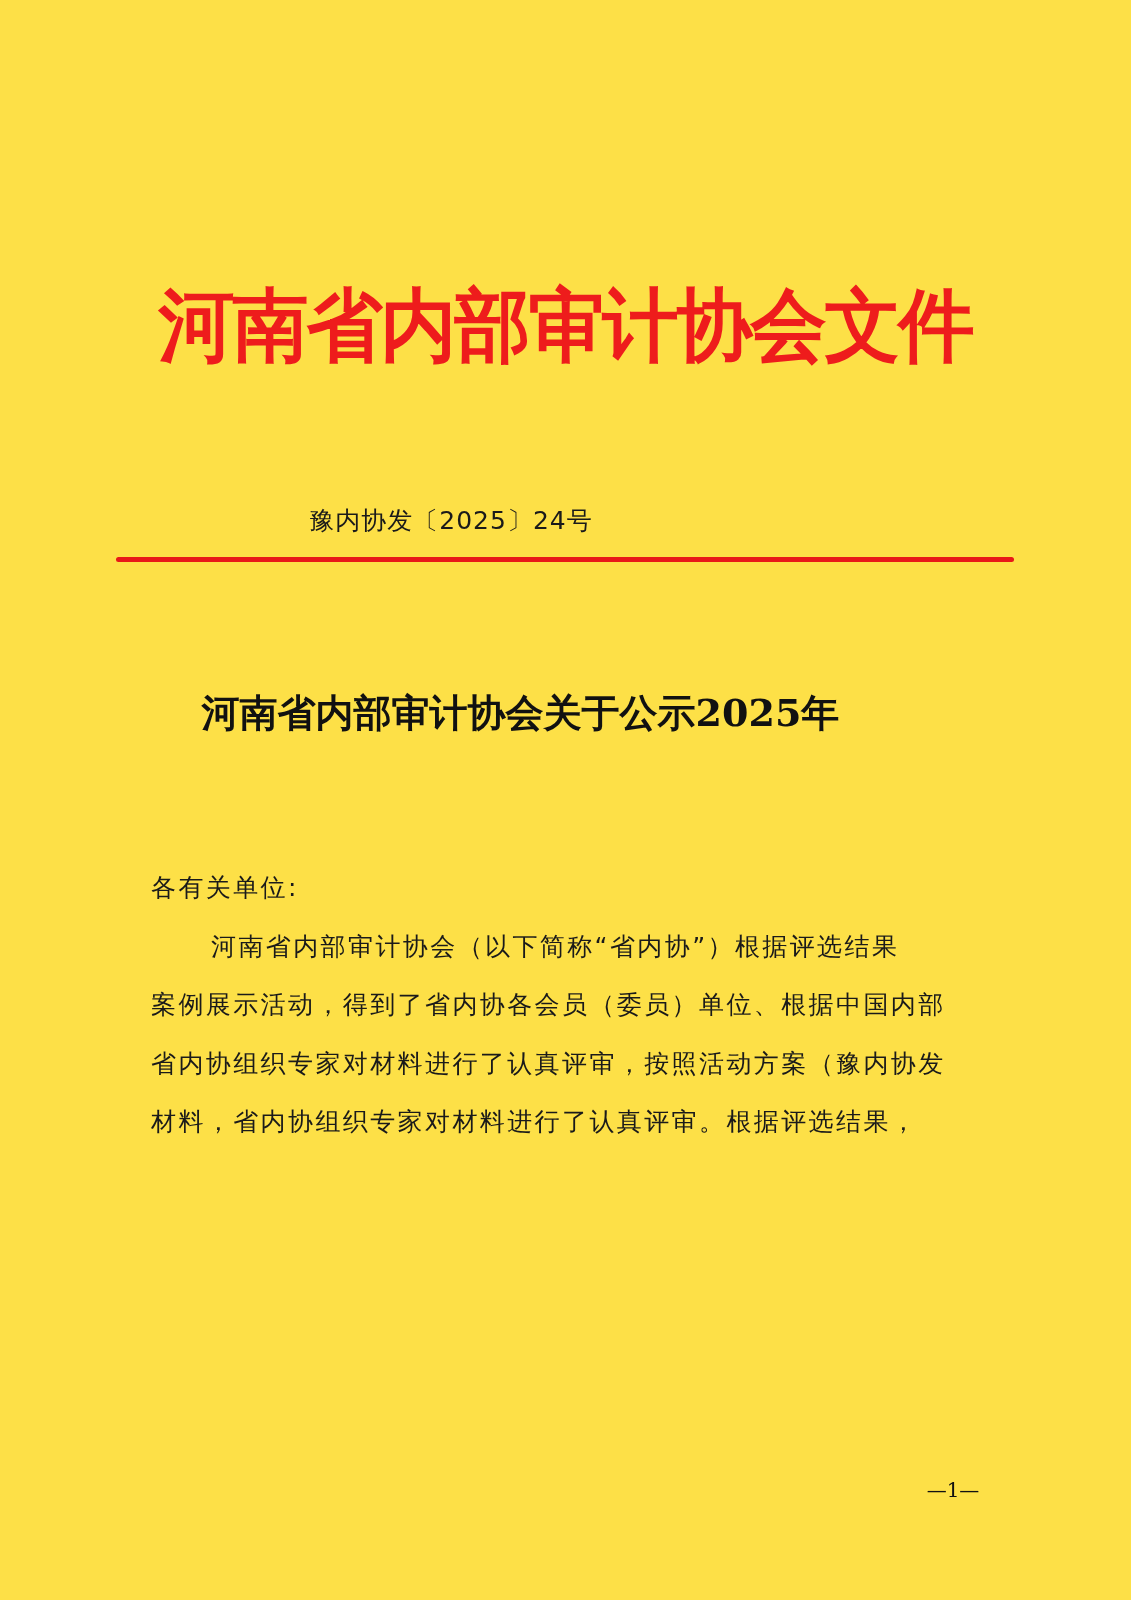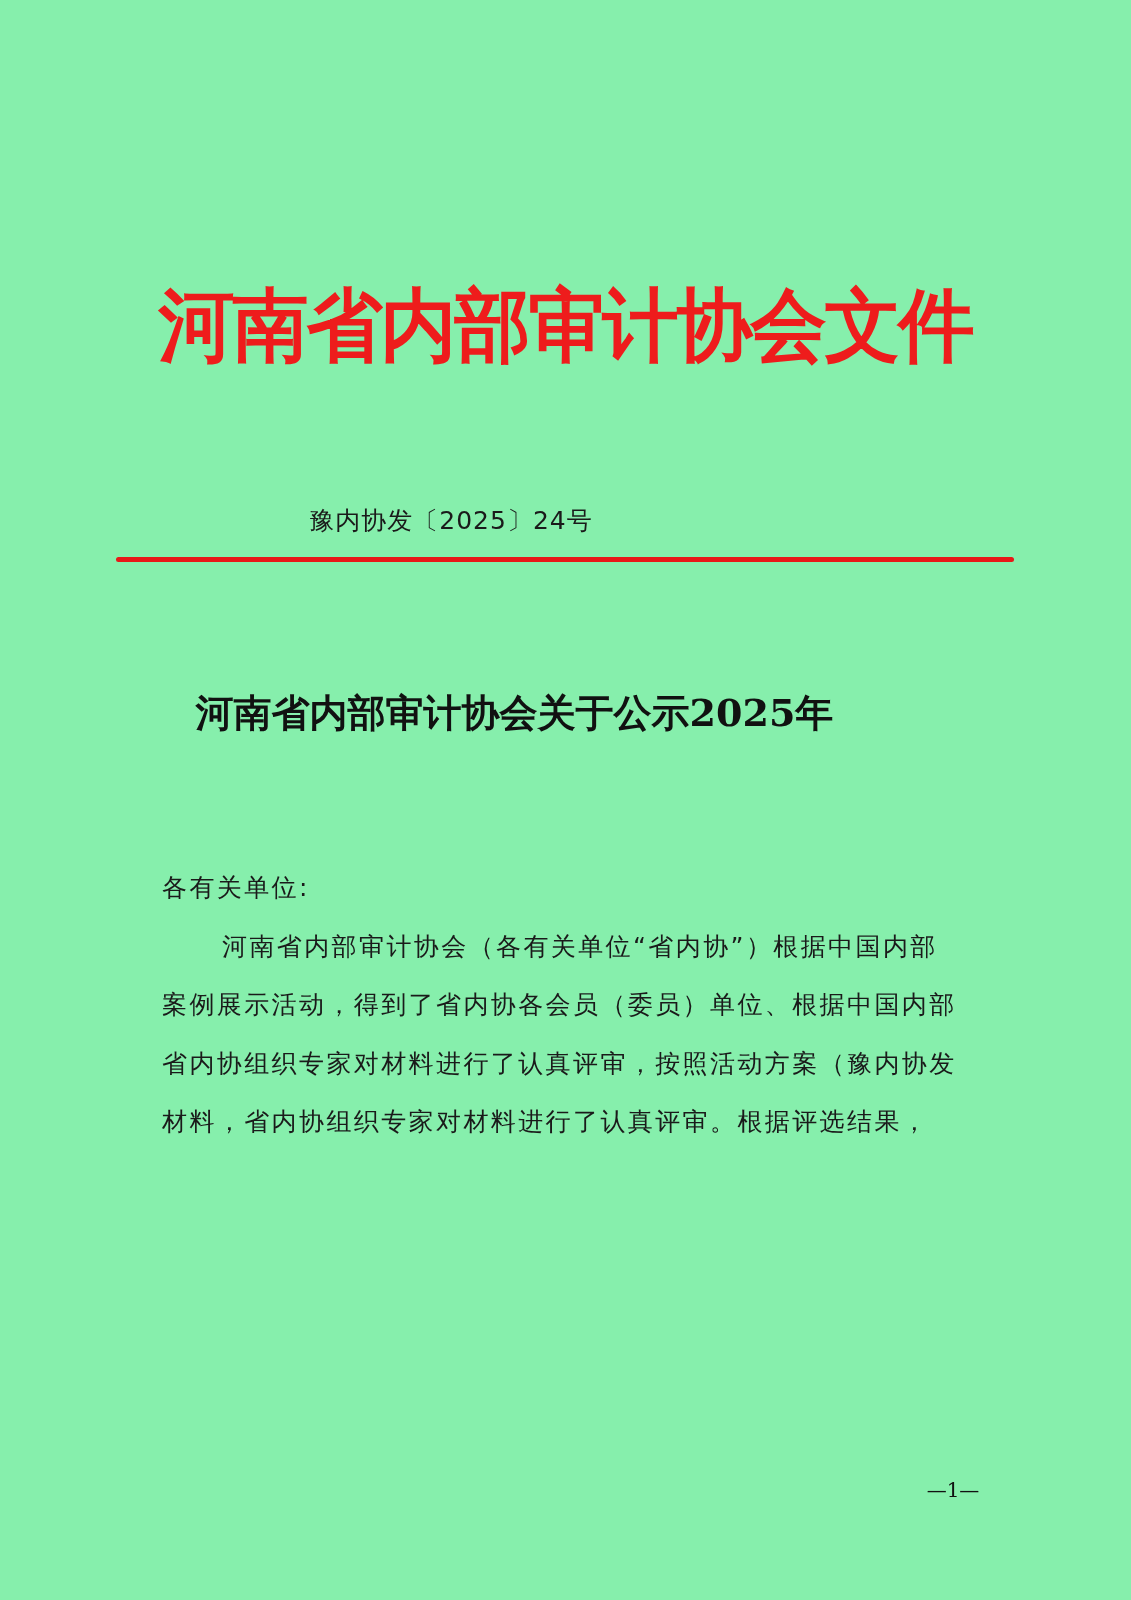--- a/index.html
+++ b/index.html
@@ -4,21 +4,21 @@
   <style>
     html, body {
       margin: 0;
       padding: 0;
       background: #ffffff;
     }
     .page {
       position: relative;
       width: 1131px;
       height: 1600px;
-      background: #86efac;
+      background: #fde047;
       overflow: hidden;
       font-family: "DejaVu Serif", "Liberation Serif", serif;
       color: #111111;
     }
     .masthead {
       position: absolute;
       left: 0;
       top: 278px;
       width: 1131px;
       text-align: center;
@@ -46,36 +46,36 @@
       position: absolute;
       left: 116px;
       top: 557px;
       width: 898px;
       height: 5px;
       background: #e81818;
       border-radius: 3px;
     }
     .doc-title {
       position: absolute;
-      left: 6px;
+      left: 12px;
       top: 684px;
       width: 1017px;
       text-align: center;
       font-family: "DejaVu Serif", "Liberation Serif", serif;
       font-weight: bold;
       font-size: 38px;
       line-height: 58px;
       color: #111111;
     }
     .doc-title .line {
       display: block;
     }
     .body-text {
       position: absolute;
-      left: 162px;
+      left: 151px;
       top: 870px;
       width: 850px;
       font-family: "DejaVu Sans", "Liberation Sans", sans-serif;
       font-size: 25px;
       color: #1a1a1a;
     }
     .body-text .row {
       display: block;
       height: 58.5px;
       line-height: 36px;
@@ -107,21 +107,21 @@
   <div class="doc-number">豫内协发〔2025〕24号</div>
 
   <div class="red-rule"></div>
 
   <div class="doc-title">
     <span class="line">河南省内部审计协会关于公示2025年</span>
   </div>
 
   <div class="body-text">
     <span class="row">各有关单位:</span>
-    <span class="row indent">河南省内部审计协会（各有关单位“省内协”）根据中国内部</span>
+    <span class="row indent">河南省内部审计协会（以下简称“省内协”）根据评选结果</span>
     <span class="row">案例展示活动，得到了省内协各会员（委员）单位、根据中国内部</span>
     <span class="row">省内协组织专家对材料进行了认真评审，按照活动方案（豫内协发</span>
     <span class="row">材料，省内协组织专家对材料进行了认真评审。根据评选结果，</span>
   </div>
 
   <div class="page-number">—1—</div>
 
 </div>
 
 </body></html>

